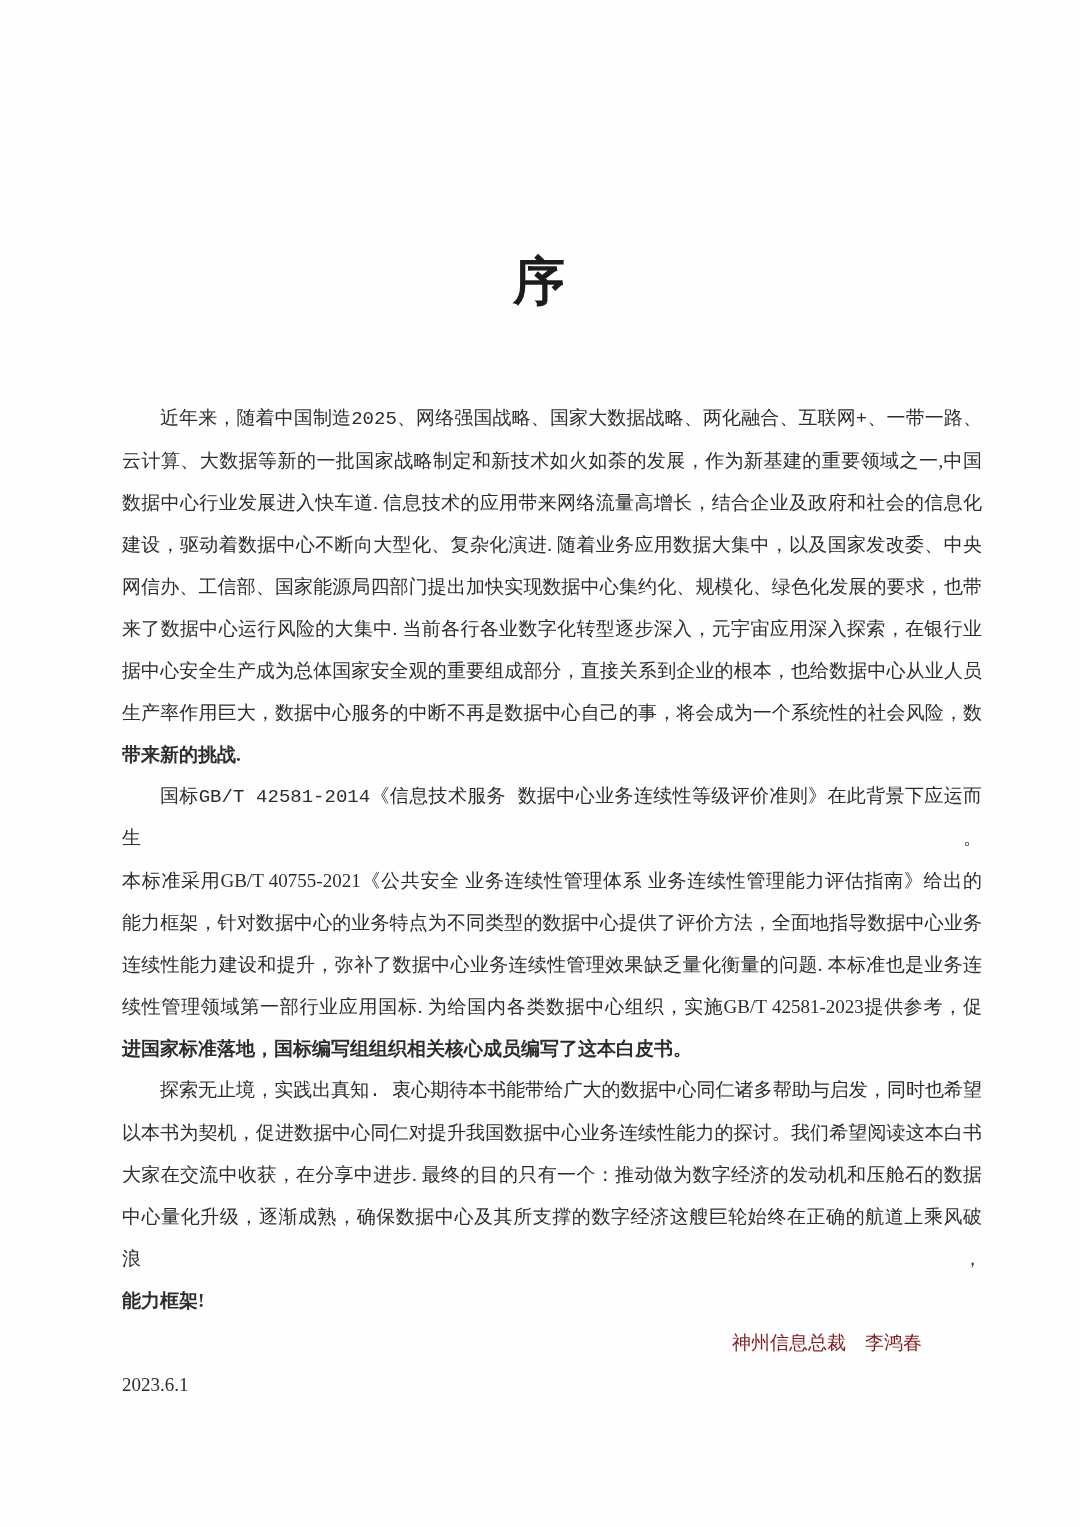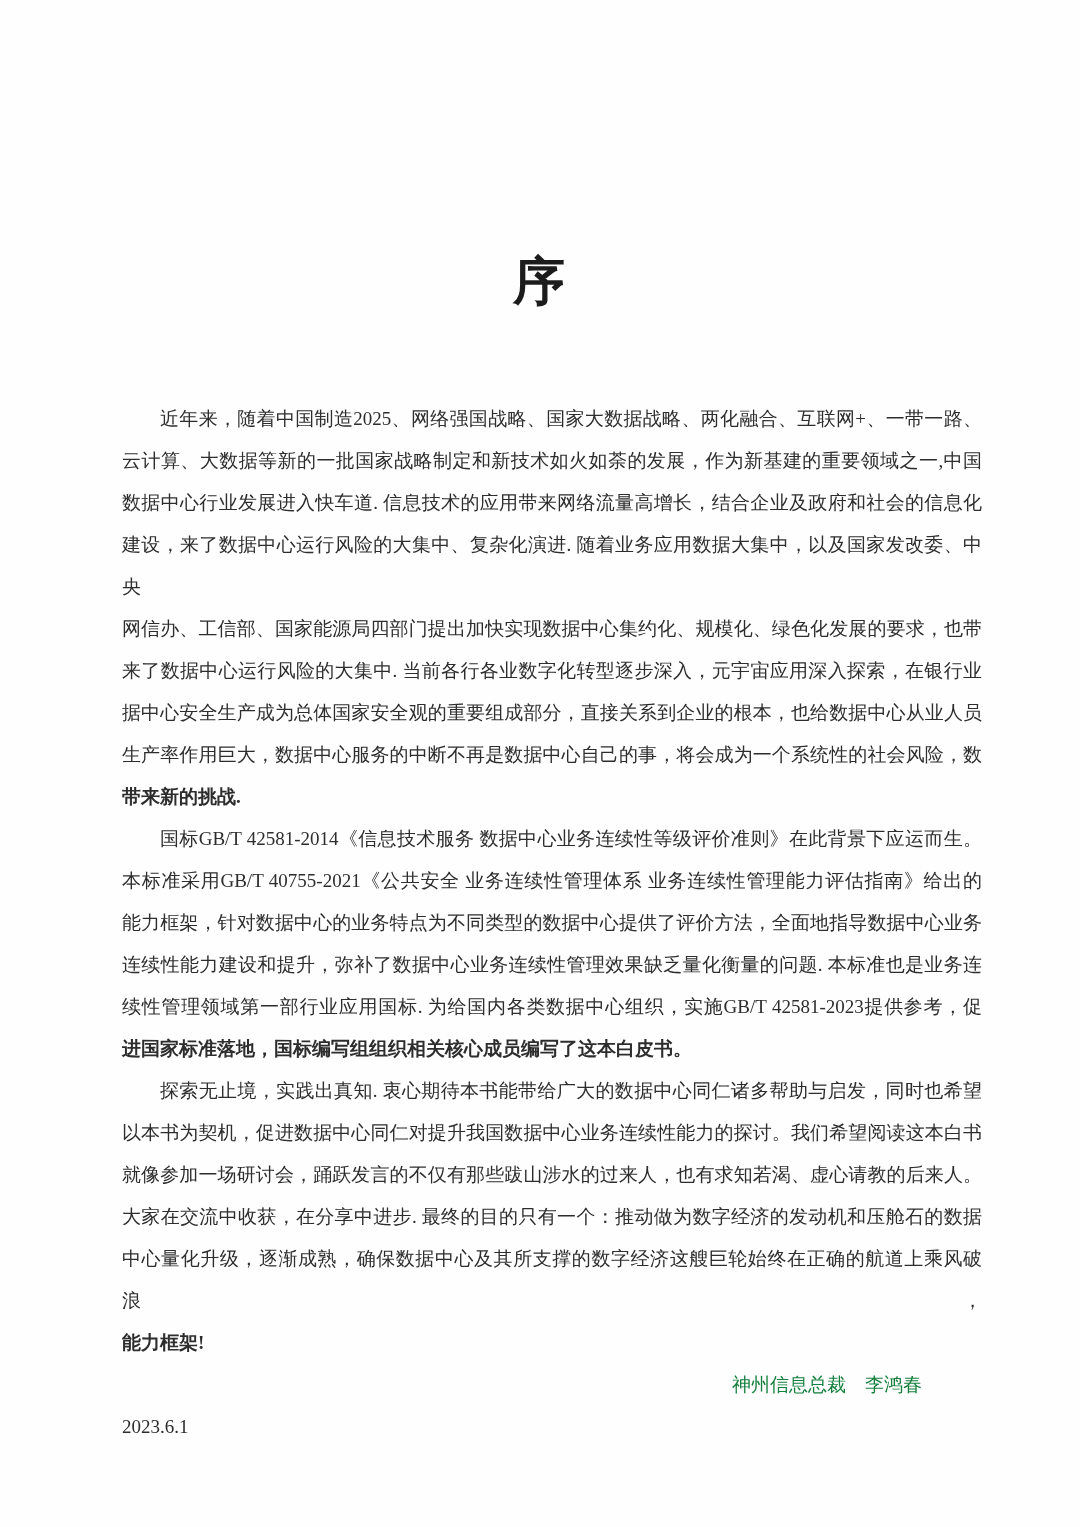--- a/index.html
+++ b/index.html
@@ -37,68 +37,68 @@
   }
   .line {
     line-height: 42px;
     text-align: justify;
     text-align-last: justify;
     white-space: normal;
     color: #2d2d2d;
   }
   .line.first {
     text-indent: 2em;
+    font-family: Liberation Mono, monospace;
   }
   .line.last {
     text-align-last: left;
     font-weight: bold;
   }
   .sig-line {
     line-height: 42px;
     text-align: right;
     padding-right: 60px;
-    color: #15803d;
+    color: #7f1d1d;
   }
   .date-line {
     line-height: 42px;
     text-align: left;
     padding-right: 77px;
     color: #2d2d2d;
   }
 </style>
 </head>
 <body>
 
 <div class="page">
   <h1 class="title">序</h1>
 
   <div class="content">
     <div class="paragraph">
         <div class="line first">近年来，随着中国制造2025、网络强国战略、国家大数据战略、两化融合、互联网+、一带一路、</div>
         <div class="line">云计算、大数据等新的一批国家战略制定和新技术如火如荼的发展，作为新基建的重要领域之一,中国</div>
         <div class="line">数据中心行业发展进入快车道. 信息技术的应用带来网络流量高增长，结合企业及政府和社会的信息化</div>
-        <div class="line">建设，来了数据中心运行风险的大集中、复杂化演进. 随着业务应用数据大集中，以及国家发改委、中央</div>
+        <div class="line">建设，驱动着数据中心不断向大型化、复杂化演进. 随着业务应用数据大集中，以及国家发改委、中央</div>
         <div class="line">网信办、工信部、国家能源局四部门提出加快实现数据中心集约化、规模化、绿色化发展的要求，也带</div>
         <div class="line">来了数据中心运行风险的大集中. 当前各行各业数字化转型逐步深入，元宇宙应用深入探索，在银行业</div>
         <div class="line">据中心安全生产成为总体国家安全观的重要组成部分，直接关系到企业的根本，也给数据中心从业人员</div>
         <div class="line">生产率作用巨大，数据中心服务的中断不再是数据中心自己的事，将会成为一个系统性的社会风险，数</div>
         <div class="line last">带来新的挑战.</div>
       </div>
     <div class="paragraph">
         <div class="line first">国标GB/T 42581-2014《信息技术服务 数据中心业务连续性等级评价准则》在此背景下应运而生。</div>
         <div class="line">本标准采用GB/T 40755-2021《公共安全 业务连续性管理体系 业务连续性管理能力评估指南》给出的</div>
         <div class="line">能力框架，针对数据中心的业务特点为不同类型的数据中心提供了评价方法，全面地指导数据中心业务</div>
         <div class="line">连续性能力建设和提升，弥补了数据中心业务连续性管理效果缺乏量化衡量的问题. 本标准也是业务连</div>
         <div class="line">续性管理领域第一部行业应用国标. 为给国内各类数据中心组织，实施GB/T 42581-2023提供参考，促</div>
         <div class="line last">进国家标准落地，国标编写组组织相关核心成员编写了这本白皮书。</div>
       </div>
     <div class="paragraph">
         <div class="line first">探索无止境，实践出真知. 衷心期待本书能带给广大的数据中心同仁诸多帮助与启发，同时也希望</div>
         <div class="line">以本书为契机，促进数据中心同仁对提升我国数据中心业务连续性能力的探讨。我们希望阅读这本白书</div>
-        <div class="line">就像参加一场研讨会，踊跃发言的不仅有那些跋山涉水的过来人，也有求知若渴、虚心请教的后来人。</div>
         <div class="line">大家在交流中收获，在分享中进步. 最终的目的只有一个：推动做为数字经济的发动机和压舱石的数据</div>
         <div class="line">中心量化升级，逐渐成熟，确保数据中心及其所支撑的数字经济这艘巨轮始终在正确的航道上乘风破浪，</div>
         <div class="line last">能力框架!</div>
       </div>
 
     <div class="sig-line">神州信息总裁　李鸿春</div>
     <div class="date-line">2023.6.1</div>
   </div>
 </div>
 

